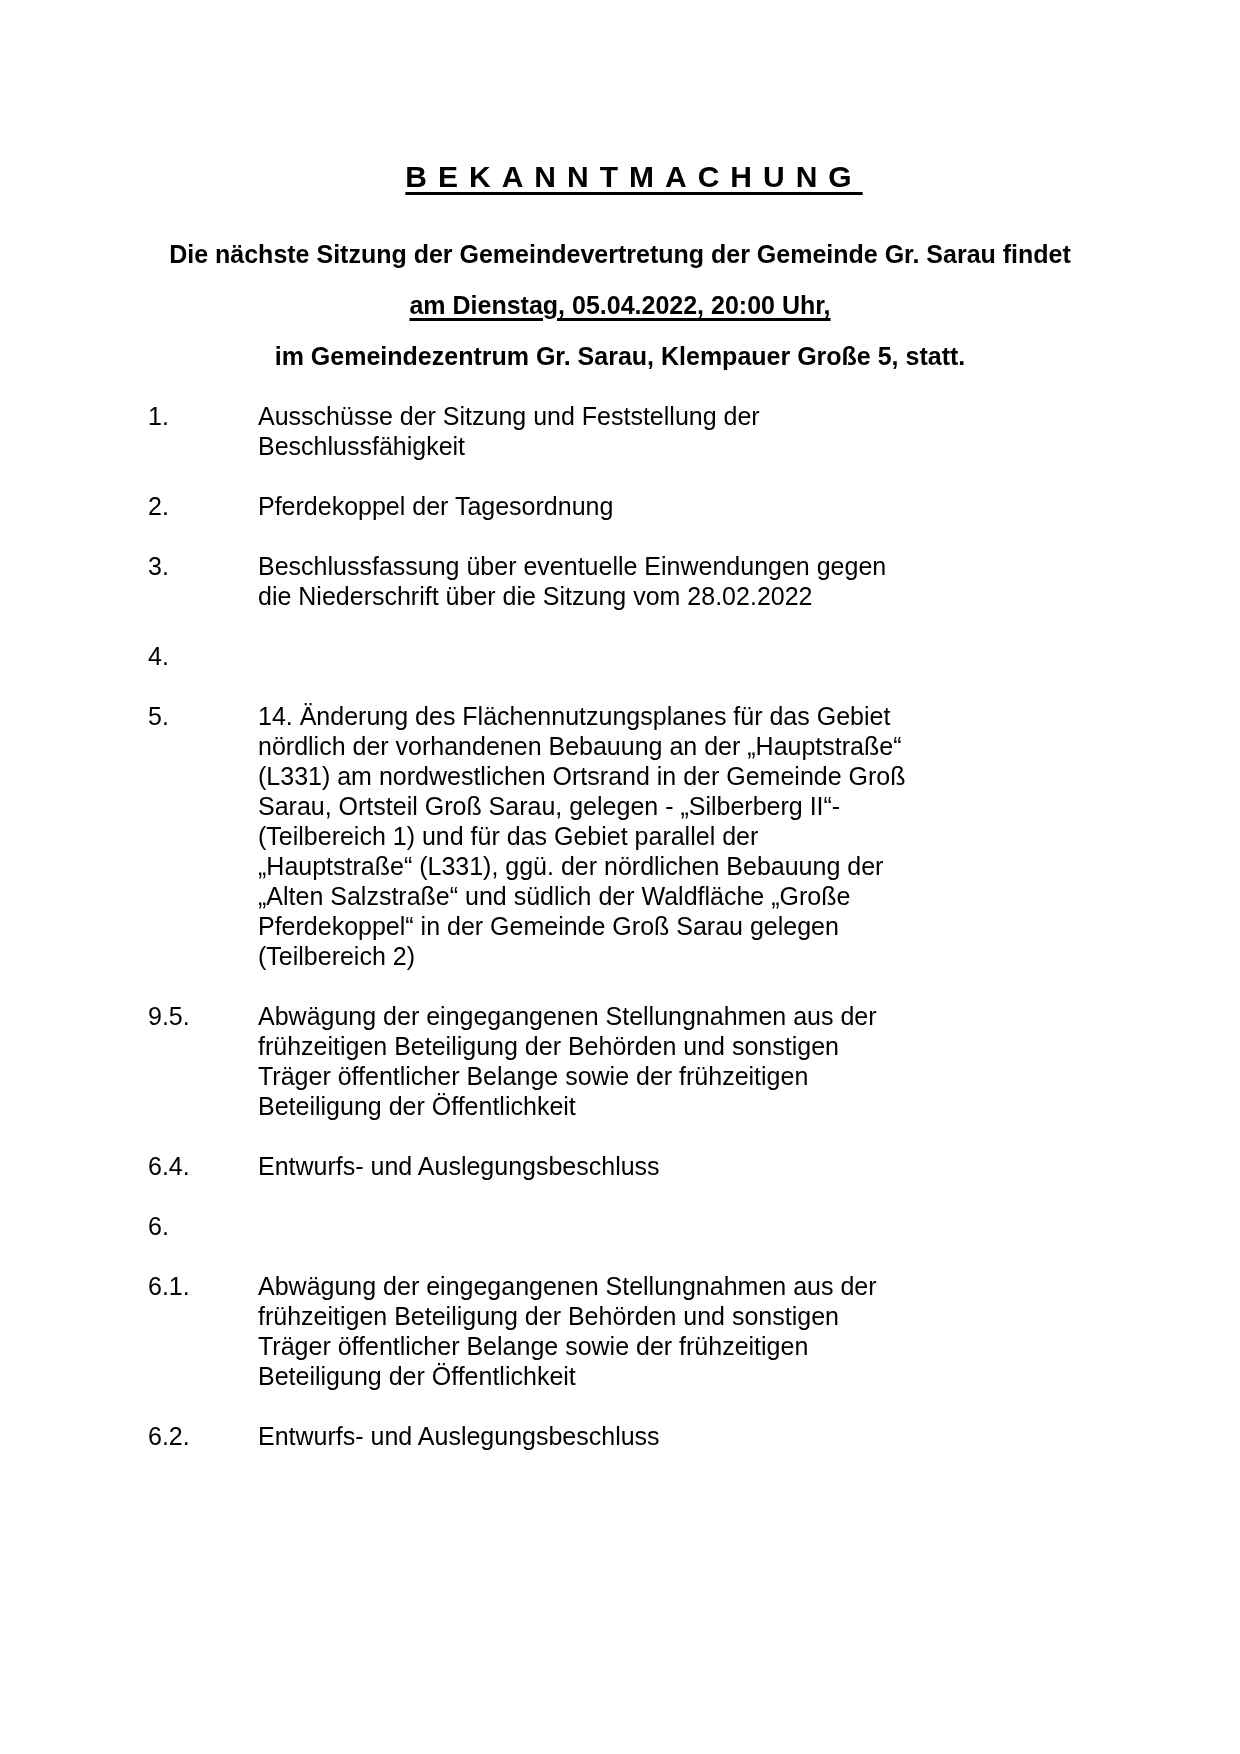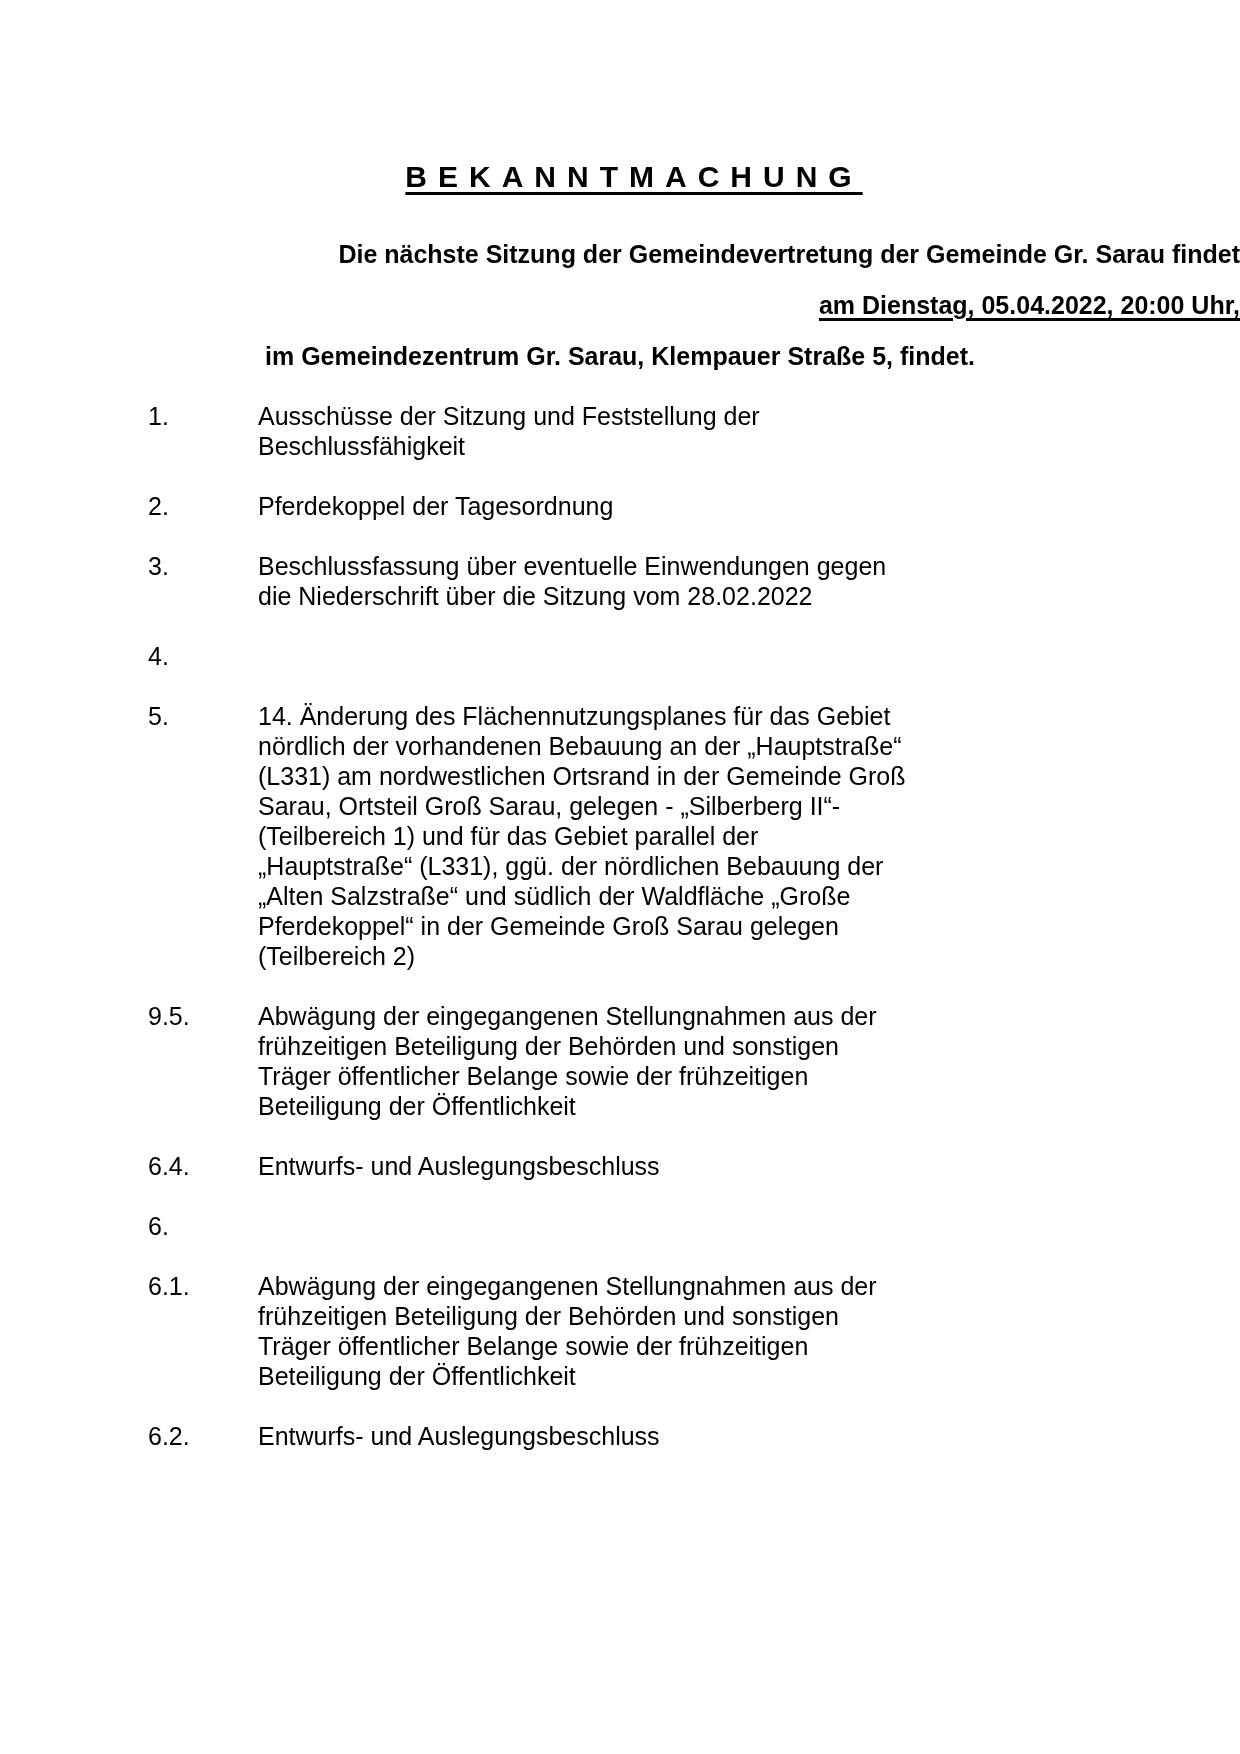--- a/index.html
+++ b/index.html
@@ -34,26 +34,25 @@
     text-underline-offset: 5px;
   }
 
   .intro-line {
     margin: 21px 0 0 0;
     text-align: center;
     font-size: 25px;
     line-height: 30px;
     font-weight: bold;
   }
-  .intro-line.first { margin-top: 44px; text-align: right; }
+  .intro-line.first { margin-top: 44px; }
   .intro-line.underlined {
     text-decoration: underline;
     text-decoration-thickness: 3px;
     text-underline-offset: 4px;
-    text-align: right;
   }
 
   
   .agenda-heading {
     margin: 24px 0 0 148px;
     font-size: 25px;
     line-height: 30px;
     font-weight: bold;
   }
 
@@ -82,21 +81,21 @@
 <body>
 
 <div class="page">
 
   <h1 class="doc-title">BEKANNTMACHUNG</h1>
 
   <p class="intro-line first">Die nächste Sitzung der Gemeindevertretung der Gemeinde Gr. Sarau findet</p>
 
   <p class="intro-line underlined">am Dienstag, 05.04.2022, 20:00 Uhr,</p>
 
-  <p class="intro-line">im Gemeindezentrum Gr. Sarau, Klempauer Straße 5, findet.</p>
+  <p class="intro-line">im Gemeindezentrum Gr. Sarau, Klempauer Große 5, statt.</p>
 
 
   <div class="agenda">
 
     <div class="agenda-item">
       <div class="agenda-num">1.</div>
       <div class="agenda-text">Ausschüsse der Sitzung und Feststellung der
 Beschlussfähigkeit</div>
     </div>
 

